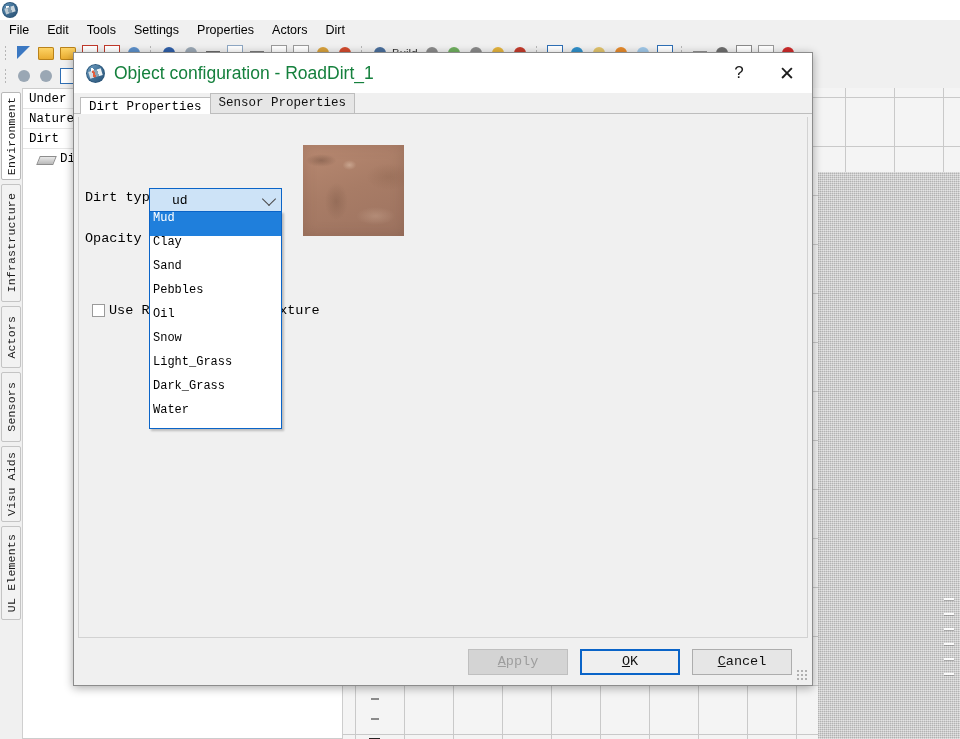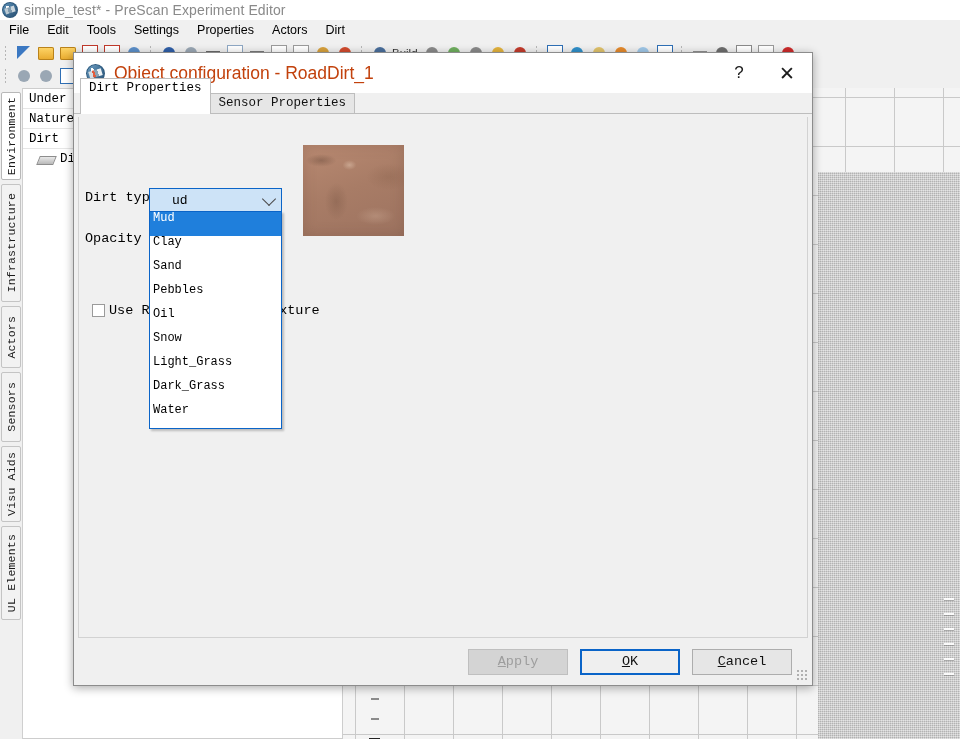--- a/index.html
+++ b/index.html
@@ -209,21 +209,21 @@
     box-shadow: inset 0 0 0 1px #2d577a;
     position: relative;
   }
   .dlg-icon::after {
     content: ""; position: absolute; left: 3px; top: 6px;
     width: 13px; height: 7px;
     background: linear-gradient(90deg,#d6dee3 0 28%, #e35d3e 28% 46%, #8aa3b3 46% 70%, #eef2f4 70% 100%);
     transform: rotate(-17deg);
   }
   .dlg-title {
-    font-size: 17.5px; color: #c2410c; white-space: nowrap;
+    font-size: 17.5px; color: #15803d; white-space: nowrap;
     font-family: "Liberation Sans", sans-serif;
   }
   .dlg-btns { position: absolute; right: 0; top: 0; height: 40px; display: flex; }
   .dlg-btn {
     width: 46px; height: 40px; display: flex; align-items: center; justify-content: center;
     font-size: 17px; color: #1b1b1b; font-family: "Liberation Sans", sans-serif;
   }
   .dlg-btn.close { width: 50px; font-size: 19px; }
 
   .dlg-tabs {
@@ -240,21 +240,21 @@
     padding: 2px 8px 3px 8px;
     border: 1px solid #bdbdbd;
     border-bottom: none;
     background: #e6e6e6;
     margin-right: -1px;
     white-space: nowrap;
     position: relative;
   }
   .dlg-tab.active {
     background: #ffffff; color: #000; z-index: 2;
-    margin-bottom: -1px; padding-bottom: 19px;
+    margin-bottom: -1px; padding-bottom: 0;
   }
 
   .dlg-body {
     position: absolute; left: 4px; top: 64px; right: 4px; bottom: 47px;
     background: #f0f0f0;
     border: 1px solid #d2d2d2;
     border-top: none;
     box-sizing: border-box;
   }
 
@@ -355,21 +355,20 @@
     background-size: 4px 4px;
   }
 </style>
 </head>
 <body>
 
 <div id="app">
 
   <div class="titlebar">
     <div class="app-icon"></div>
-    <div class="app-title">simple_test* - PreScan Experiment Editor</div>
   </div>
 
   <div class="menubar">
     <div class="menu-item">File</div>
     <div class="menu-item">Edit</div>
     <div class="menu-item">Tools</div>
     <div class="menu-item">Settings</div>
     <div class="menu-item">Properties</div>
     <div class="menu-item">Actors</div>
     <div class="menu-item">Dirt</div>

